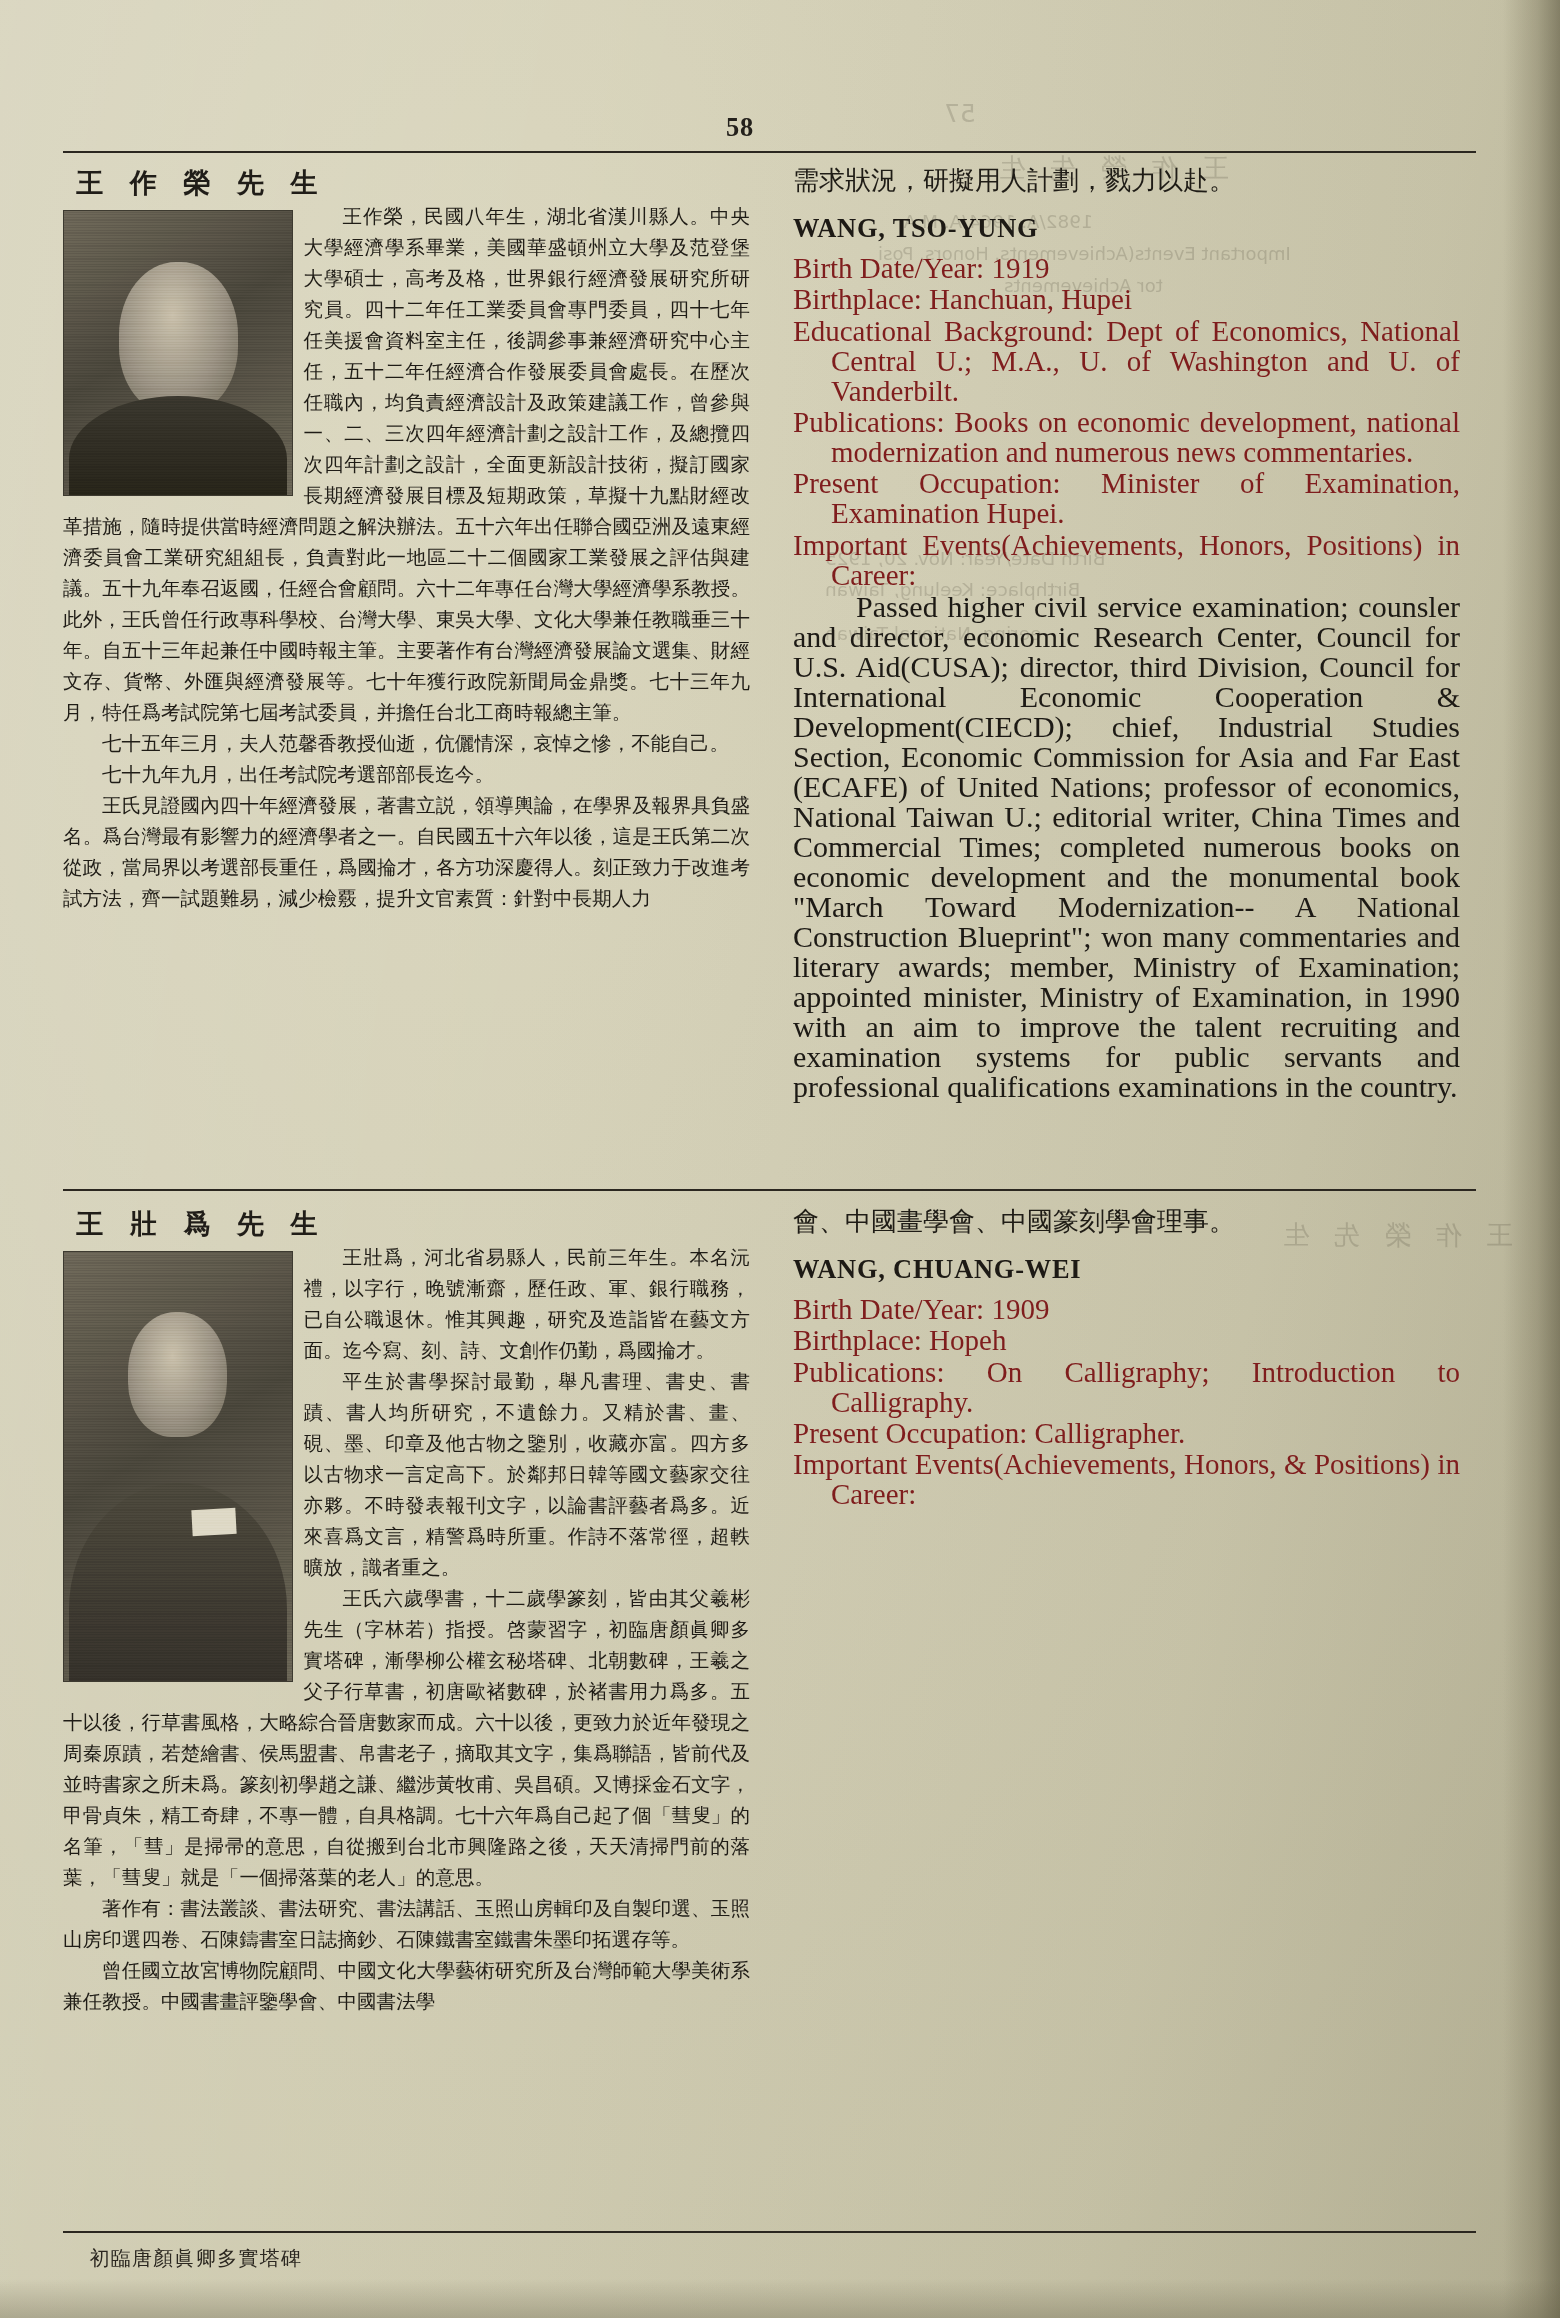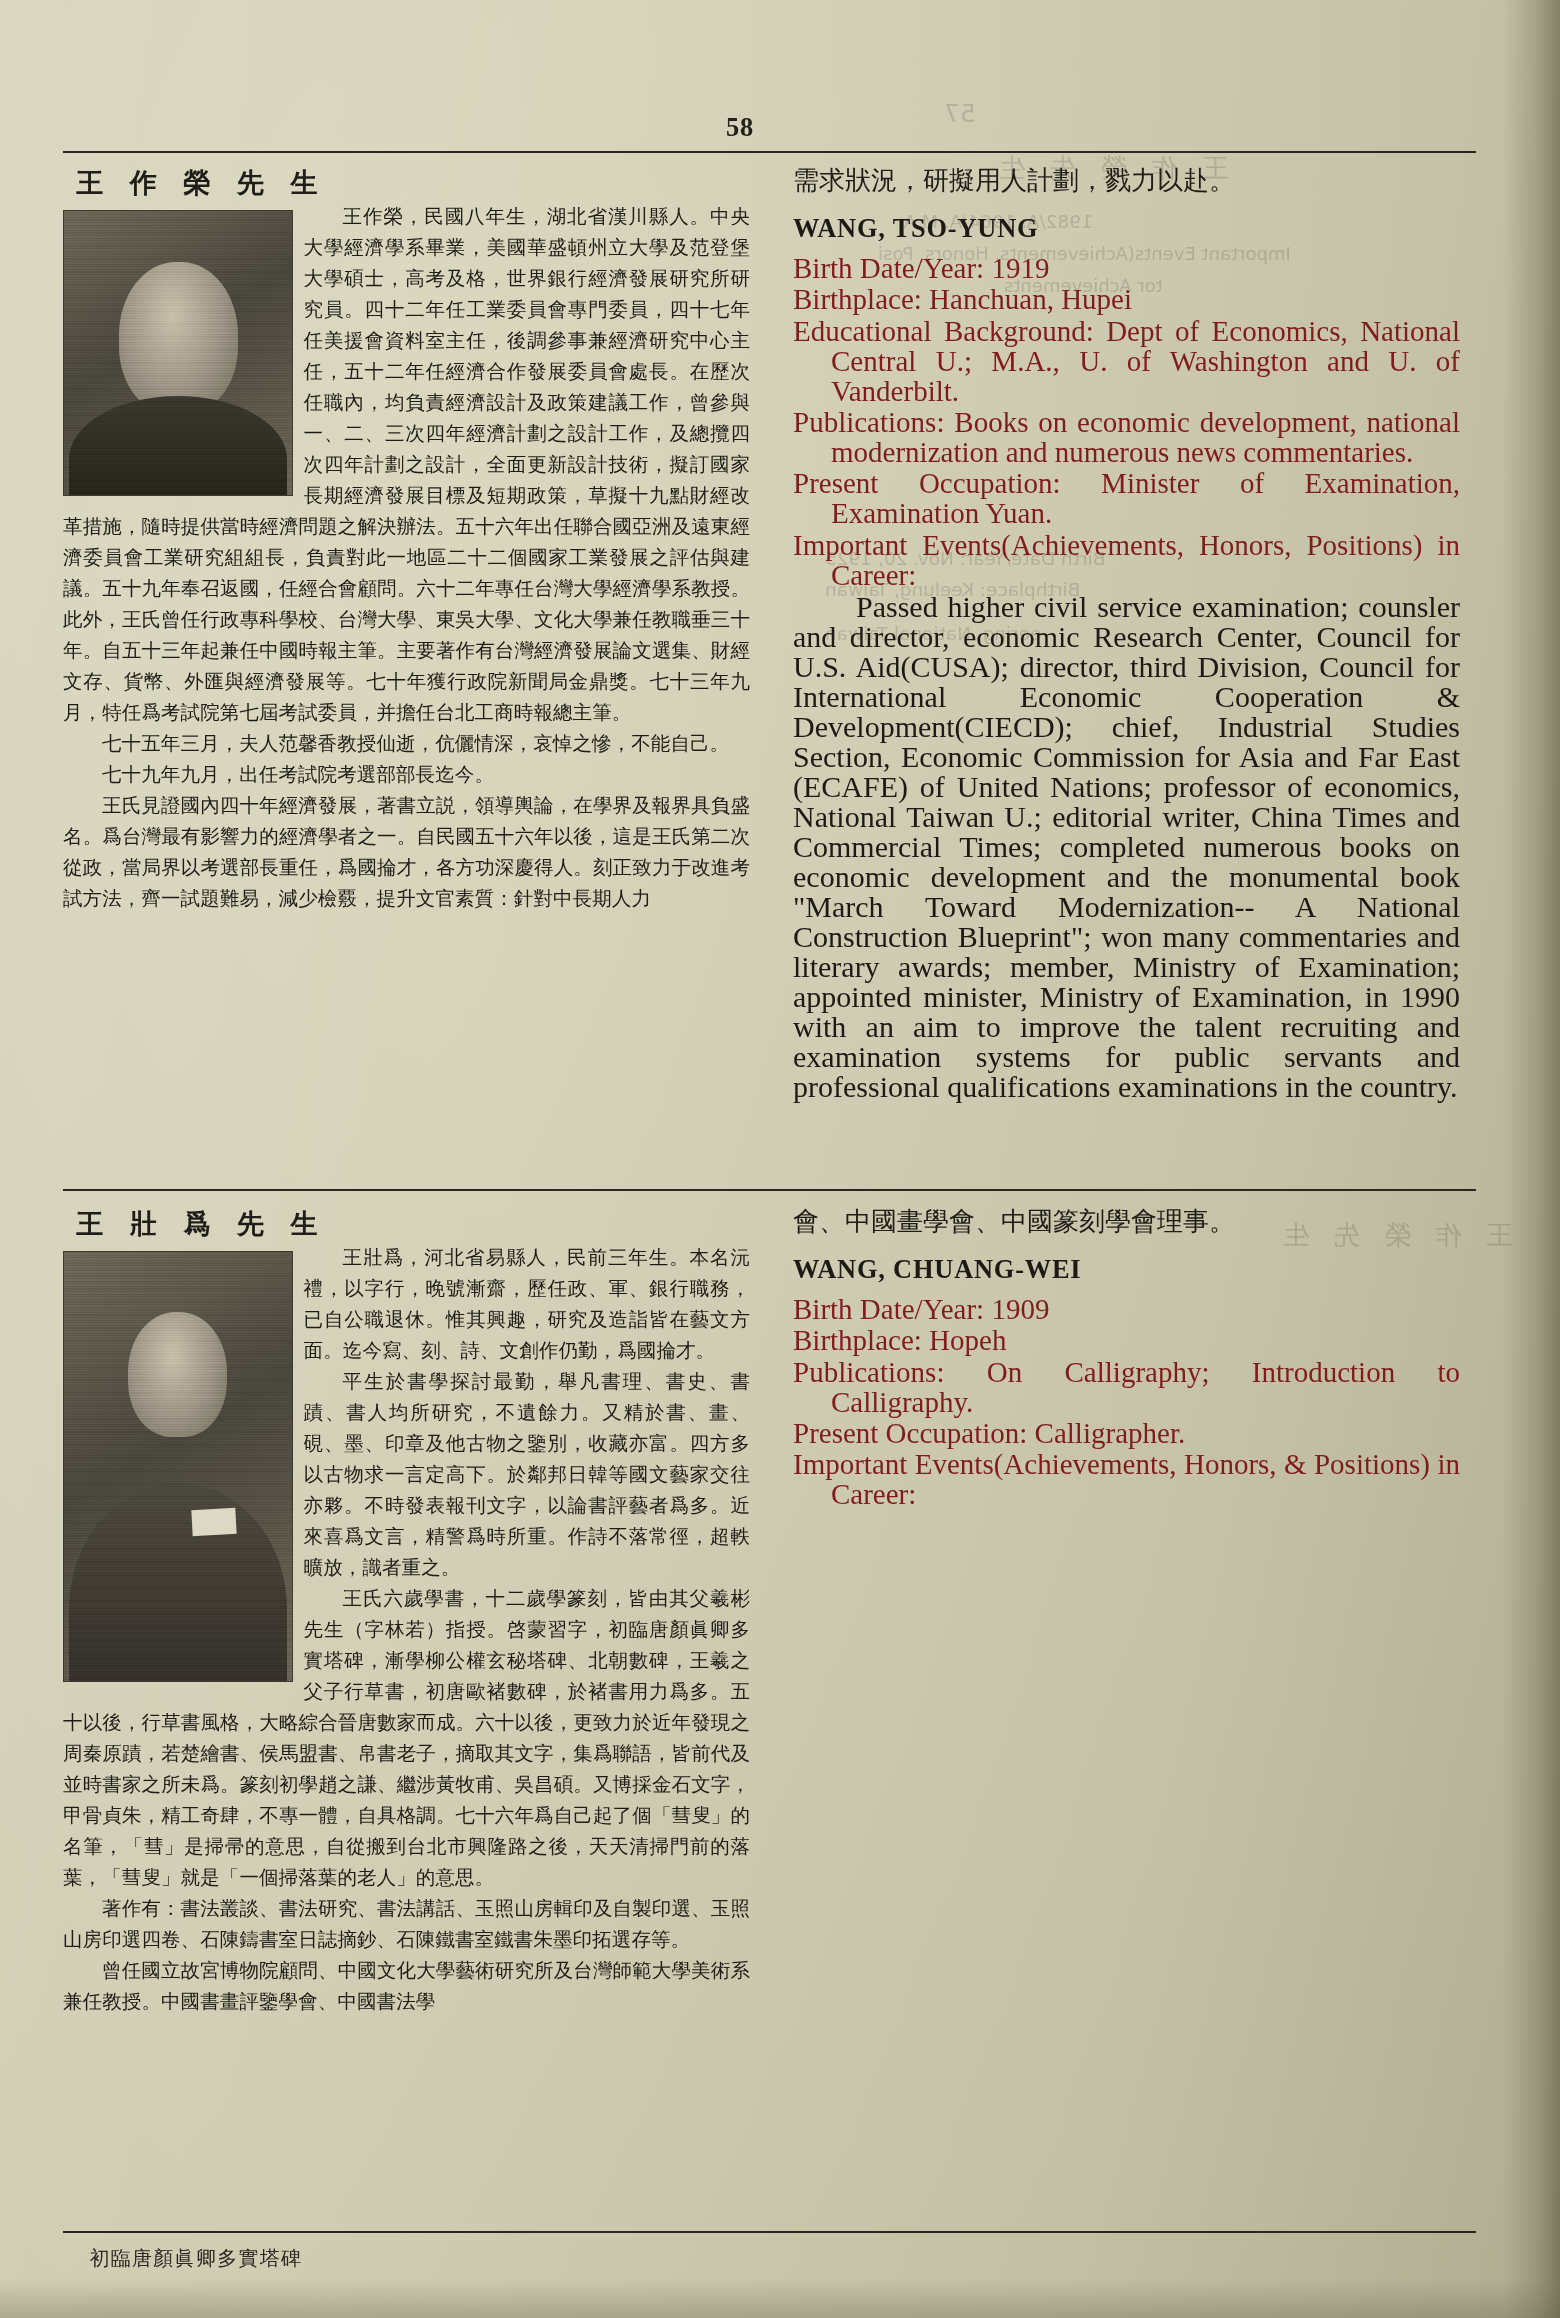--- a/index.html
+++ b/index.html
@@ -228,21 +228,21 @@
 
     <div class="col-right">
       <div class="cn-cont">需求狀況，研擬用人計劃，戮力以赴。</div>
 
       <div class="en-name">WANG, TSO-YUNG</div>
 
       <div class="en-line">Birth Date/Year: 1919</div>
       <div class="en-line">Birthplace: Hanchuan, Hupei</div>
       <div class="en-line hang">Educational Background: Dept of Economics, National Central U.; M.A., U. of Washington and U. of Vanderbilt.</div>
       <div class="en-line hang">Publications: Books on economic development, national modernization and numerous news commentaries.</div>
-      <div class="en-line hang">Present Occupation: Minister of Examination, Examination Yuan.</div>
+      <div class="en-line hang">Present Occupation: Minister of Examination, Examination Hupei.</div>
       <div class="en-line hang">Important Events(Achievements, Honors, Positions)   in Career:</div>
       <div class="en-para">Passed higher civil service examination; counsler and director, economic Research Center, Council for U.S. Aid(CUSA); director, third Division, Council for International Economic Cooperation &amp; Development(CIECD); chief, Industrial Studies Section, Economic Commission for Asia and Far East (ECAFE) of United Nations; professor of economics, National Taiwan U.; editorial writer, China Times and Commercial Times; completed numerous books on economic development and the monumental book "March Toward Modernization-- A National Construction Blueprint"; won many commentaries and literary awards; member, Ministry of Examination; appointed minister, Ministry of Examination, in 1990 with an aim to improve the talent recruiting and examination systems for public servants and professional qualifications examinations in the country.</div>
     </div>
   </div>
 
   <div class="entry two">
 
     <div class="col-left">
       <div class="name-cn">王 壯 爲 先 生</div>
 

